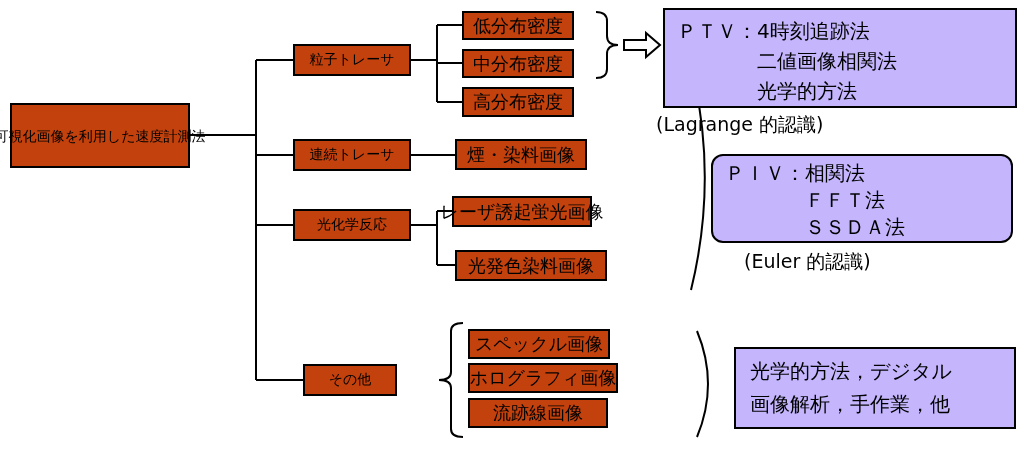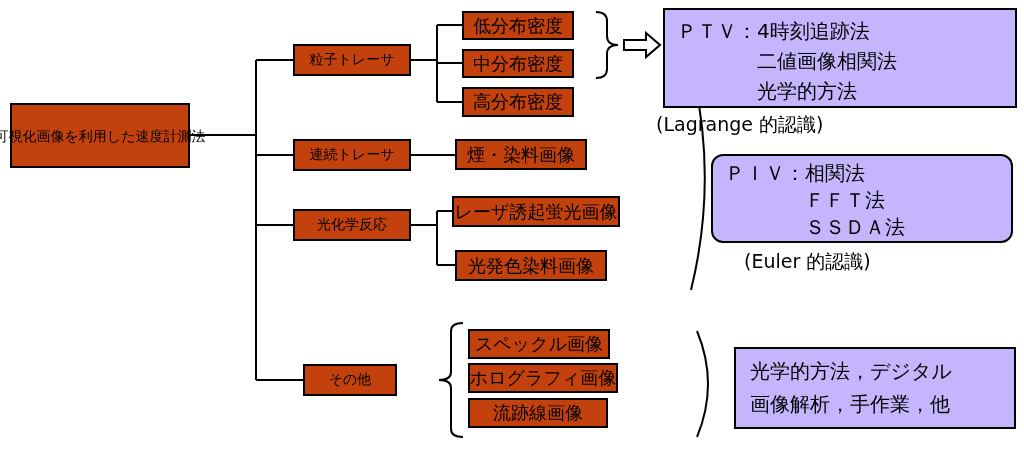--- a/index.html
+++ b/index.html
@@ -59,21 +59,21 @@
 
   <div class="box node" style="left:293px;top:44px;width:118px;height:32px;">粒子トレーサ</div>
   <div class="box node" style="left:293px;top:139px;width:118px;height:32px;font-family:Liberation Mono, monospace;">連続トレーサ</div>
   <div class="box node" style="left:293px;top:209px;width:118px;height:32px;">光化学反応</div>
   <div class="box node" style="left:303px;top:364px;width:94px;height:32px;">その他</div>
 
   <div class="box leaf" style="left:462px;top:11px;width:112px;height:29px;">低分布密度</div>
   <div class="box leaf" style="left:462px;top:49px;width:112px;height:29px;">中分布密度</div>
   <div class="box leaf" style="left:462px;top:87px;width:112px;height:30px;">高分布密度</div>
   <div class="box leaf" style="left:455px;top:139px;width:132px;height:31px;">煙・染料画像</div>
-  <div class="box leaf" style="left:452px;top:196px;width:168px;height:31px;text-align:center;">レーザ誘起蛍光画像</div>
+  <div class="box leaf" style="left:452px;top:196px;width:140px;height:31px;text-align:center;">レーザ誘起蛍光画像</div>
   <div class="box leaf" style="left:455px;top:250px;width:152px;height:31px;">光発色染料画像</div>
   <div class="box leaf" style="left:468px;top:329px;width:142px;height:30px;">スペックル画像</div>
   <div class="box leaf" style="left:468px;top:363px;width:150px;height:30px;">ホログラフィ画像</div>
   <div class="box leaf" style="left:468px;top:398px;width:140px;height:30px;">流跡線画像</div>
 
   <div class="mbox" style="left:663px;top:8px;width:354px;height:100px;padding:6px 0 0 12px;line-height:30px;">
     <div class="mline"><span>ＰＴＶ：</span><span>4時刻追跡法</span></div>
     <div class="mline indent">二値画像相関法</div>
     <div class="mline indent">光学的方法</div>
   </div>

